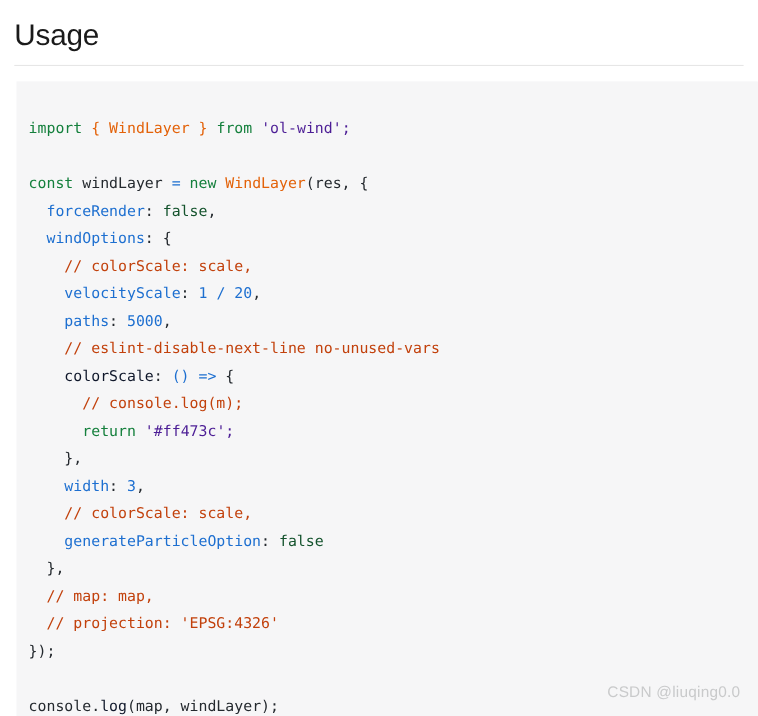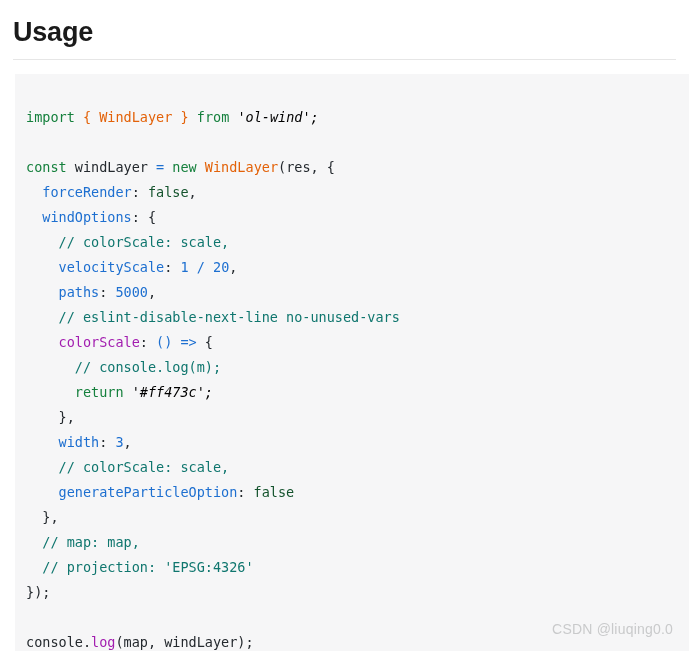--- a/index.html
+++ b/index.html
@@ -13,21 +13,21 @@
     position: relative;
     overflow: hidden;
     font-family: "Liberation Sans", sans-serif;
     -webkit-font-smoothing: antialiased;
   }
 
   
   .doc-heading {
     font-family: "Liberation Sans", sans-serif;
     font-size: 27px;
-    font-weight: bold;
+    font-weight: normal;
     color: #1a1a1a;
     letter-spacing: -0.2px;
     margin: 0;
     padding: 14px 0 0 13px;
     line-height: 36px;
   }
   .heading-rule {
     height: 1px;
     background: #e6e6e6;
     margin: 9px 13px 0 13px;
@@ -57,24 +57,24 @@
     white-space: pre;
   }
 
   
   .t-kw       { color: #15803d; }
   .t-type     { color: #e36209; }
   .t-prop     { color: #1d6fd0; }
   .t-num      { color: #1d6fd0; }
   .t-bool     { color: #14532d; }
   .t-op       { color: #1d6fd0; }
-  .t-fn       { color: #a21caf; }
-  .t-str      { color: #000000; font-style: italic; }
+  .t-fn       { color: #0f172a; }
+  .t-str      { color: #4c1d95; }
   .t-plain    { color: #24292e; }
-  .t-comment  { color: #0f766e; }
+  .t-comment  { color: #c2410c; }
 
   
   .watermark {
     position: absolute;
     right: 16px;
     bottom: 14px;
     font-family: "Liberation Sans", sans-serif;
     font-size: 14px;
     color: #c9cacb;
     letter-spacing: 0.2px;

